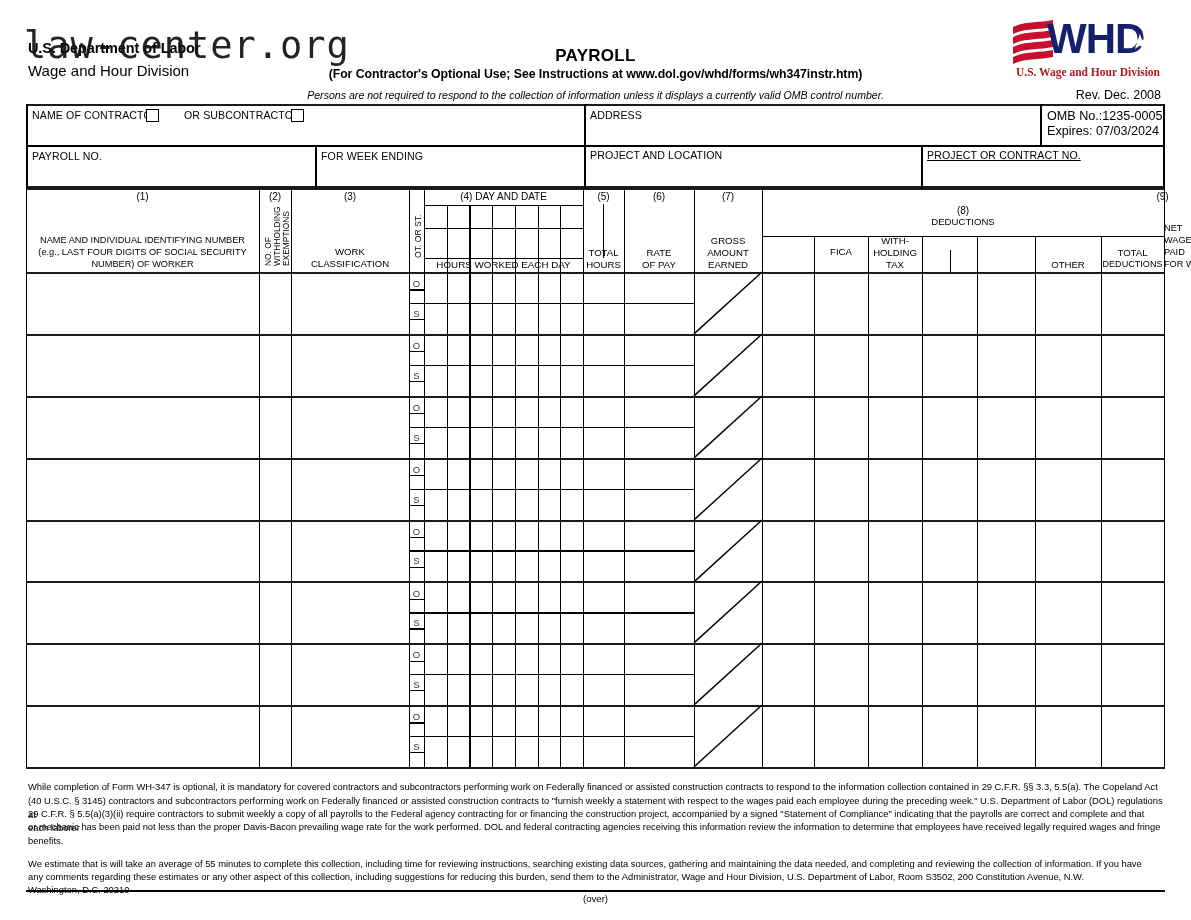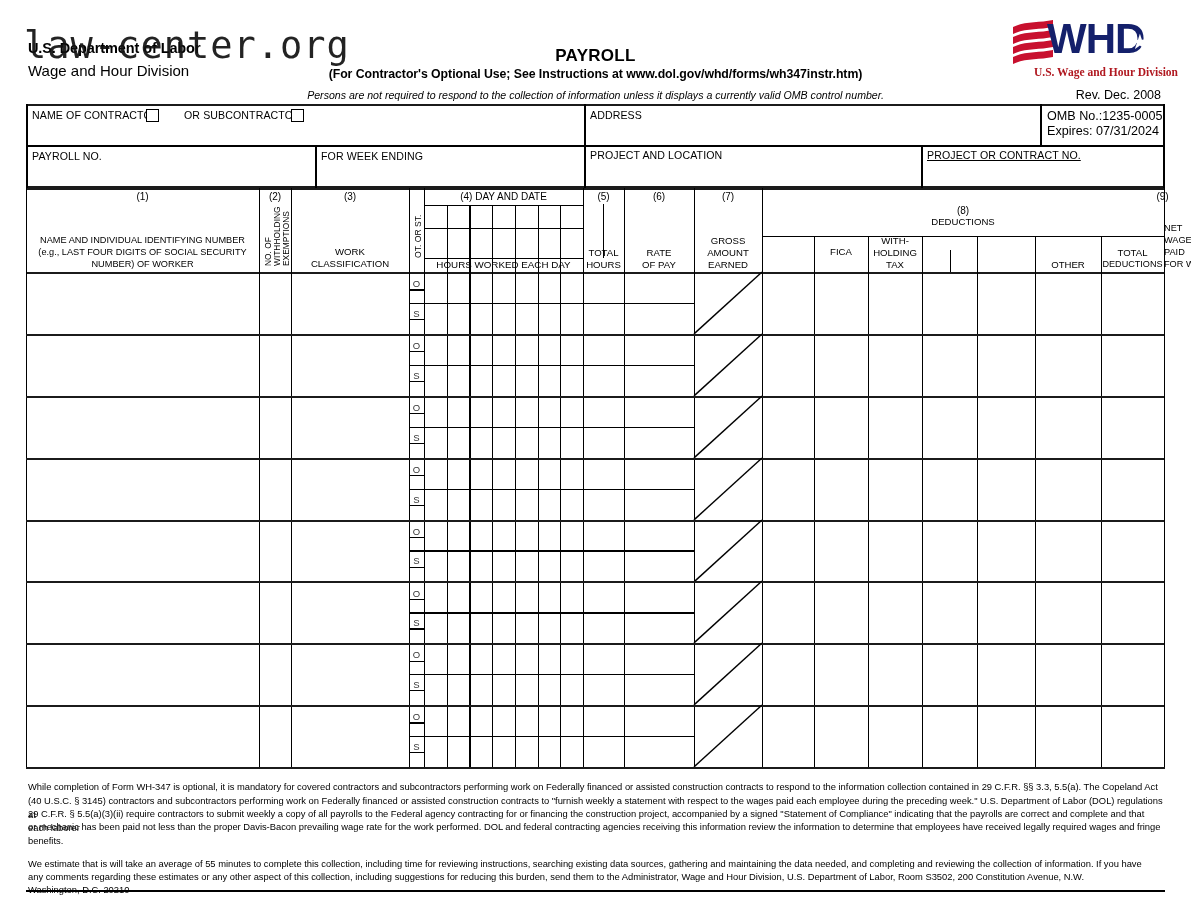--- a/index.html
+++ b/index.html
@@ -110,21 +110,20 @@
   .logo-caption {
     position: absolute;
     left: 0; top: 50px;
     width: 150px;
     text-align: center;
     font-family: "Liberation Serif", serif;
     font-weight: bold;
     font-size: 11.5px;
     color: #b01820;
     white-space: nowrap;
-    margin-left: 18px;
   }
   .rev-date {
     position: absolute;
     right: 30px; top: 88px;
     font-size: 12.5px;
   }
 
   
   .rule {
     position: absolute;
@@ -247,21 +246,21 @@
   <div class="rule vrule" style="left:921px; top:145px; width:1.5px; height:43px;"></div>
   <div class="rule vrule" style="left:1040px; top:104px; width:1.5px; height:42px;"></div>
 
   <div class="cell-label" style="left:32px; top:109px;">NAME OF CONTRACTOR</div>
   <div class="checkbox" style="left:146px; top:109px;"></div>
   <div class="cell-label" style="left:184px; top:109px;">OR SUBCONTRACTOR</div>
   <div class="checkbox" style="left:291px; top:109px;"></div>
 
   <div class="cell-label" style="left:590px; top:109px;">ADDRESS</div>
   <div class="omb-val" style="left:1047px; top:109px;">OMB No.:1235-0005</div>
-  <div class="omb-val" style="left:1047px; top:124px;">Expires: 07/31/2024</div>
+  <div class="omb-val" style="left:1047px; top:124px;">Expires: 07/03/2024</div>
 
   <div class="cell-label" style="left:32px; top:150px;">PAYROLL NO.</div>
   <div class="cell-label" style="left:321px; top:150px;">FOR WEEK ENDING</div>
   <div class="cell-label" style="left:590px; top:149px;">PROJECT AND LOCATION</div>
   <div class="cell-label" style="left:927px; top:149px;text-decoration:underline;">PROJECT OR CONTRACT NO.</div>
 
   <div class="cellbox" style="left:310px; top:107px; width:270px; height:36px;"></div>
   <div class="cellbox" style="left:588px; top:120px; width:448px; height:24px;"></div>
   <div class="cellbox" style="left:30px; top:161px; width:282px; height:24px;"></div>
   <div class="cellbox" style="left:319px; top:161px; width:262px; height:24px;"></div>
@@ -650,14 +649,15 @@
   <div class="foot-p" style="left:28px; top:786px; width:1136px;">(40 U.S.C. § 3145) contractors and subcontractors performing work on Federally financed or assisted construction contracts to "furnish weekly a statement with respect to the wages paid each employee during the  preceding week."  U.S. Department of Labor (DOL) regulations at</div>
   <div class="foot-p" style="left:28px; top:799px; width:1136px;">29 C.F.R. § 5.5(a)(3)(ii) require contractors to submit weekly a copy of all payrolls to the Federal agency contracting for or financing the construction project, accompanied by a signed "Statement of Compliance" indicating that the payrolls are correct and complete and that each laborer</div>
   <div class="foot-p" style="left:28px; top:812px; width:1136px;">or mechanic has been paid not less than the proper Davis-Bacon prevailing wage rate for the work performed. DOL and federal contracting agencies receiving this information review the information to determine that employees have received legally required wages and fringe benefits.</div>
 
 
   <div class="foot-p" style="left:28px; top:849px; width:1136px;">We estimate that is will take an average of 55 minutes to complete this collection, including time for reviewing instructions, searching existing data sources, gathering and maintaining the data needed, and completing and reviewing the collection of information. If you have</div>
   <div class="foot-p" style="left:28px; top:862px; width:1136px;">any comments regarding these estimates or any other aspect of this collection, including suggestions for reducing this burden, send them to the Administrator, Wage and Hour Division, U.S. Department of Labor, Room S3502, 200 Constitution Avenue, N.W.</div>
   <div class="foot-p" style="left:28px; top:875px; width:1136px;">Washington, D.C. 20210</div>
 
   <div class="rule hrule" style="left:26px; top:890px; width:1139px; height:1.5px;"></div>
+  <div class="over-label" style="left:0; top:893px;">(over)</div>
 
 </div>
 
 </body></html>

